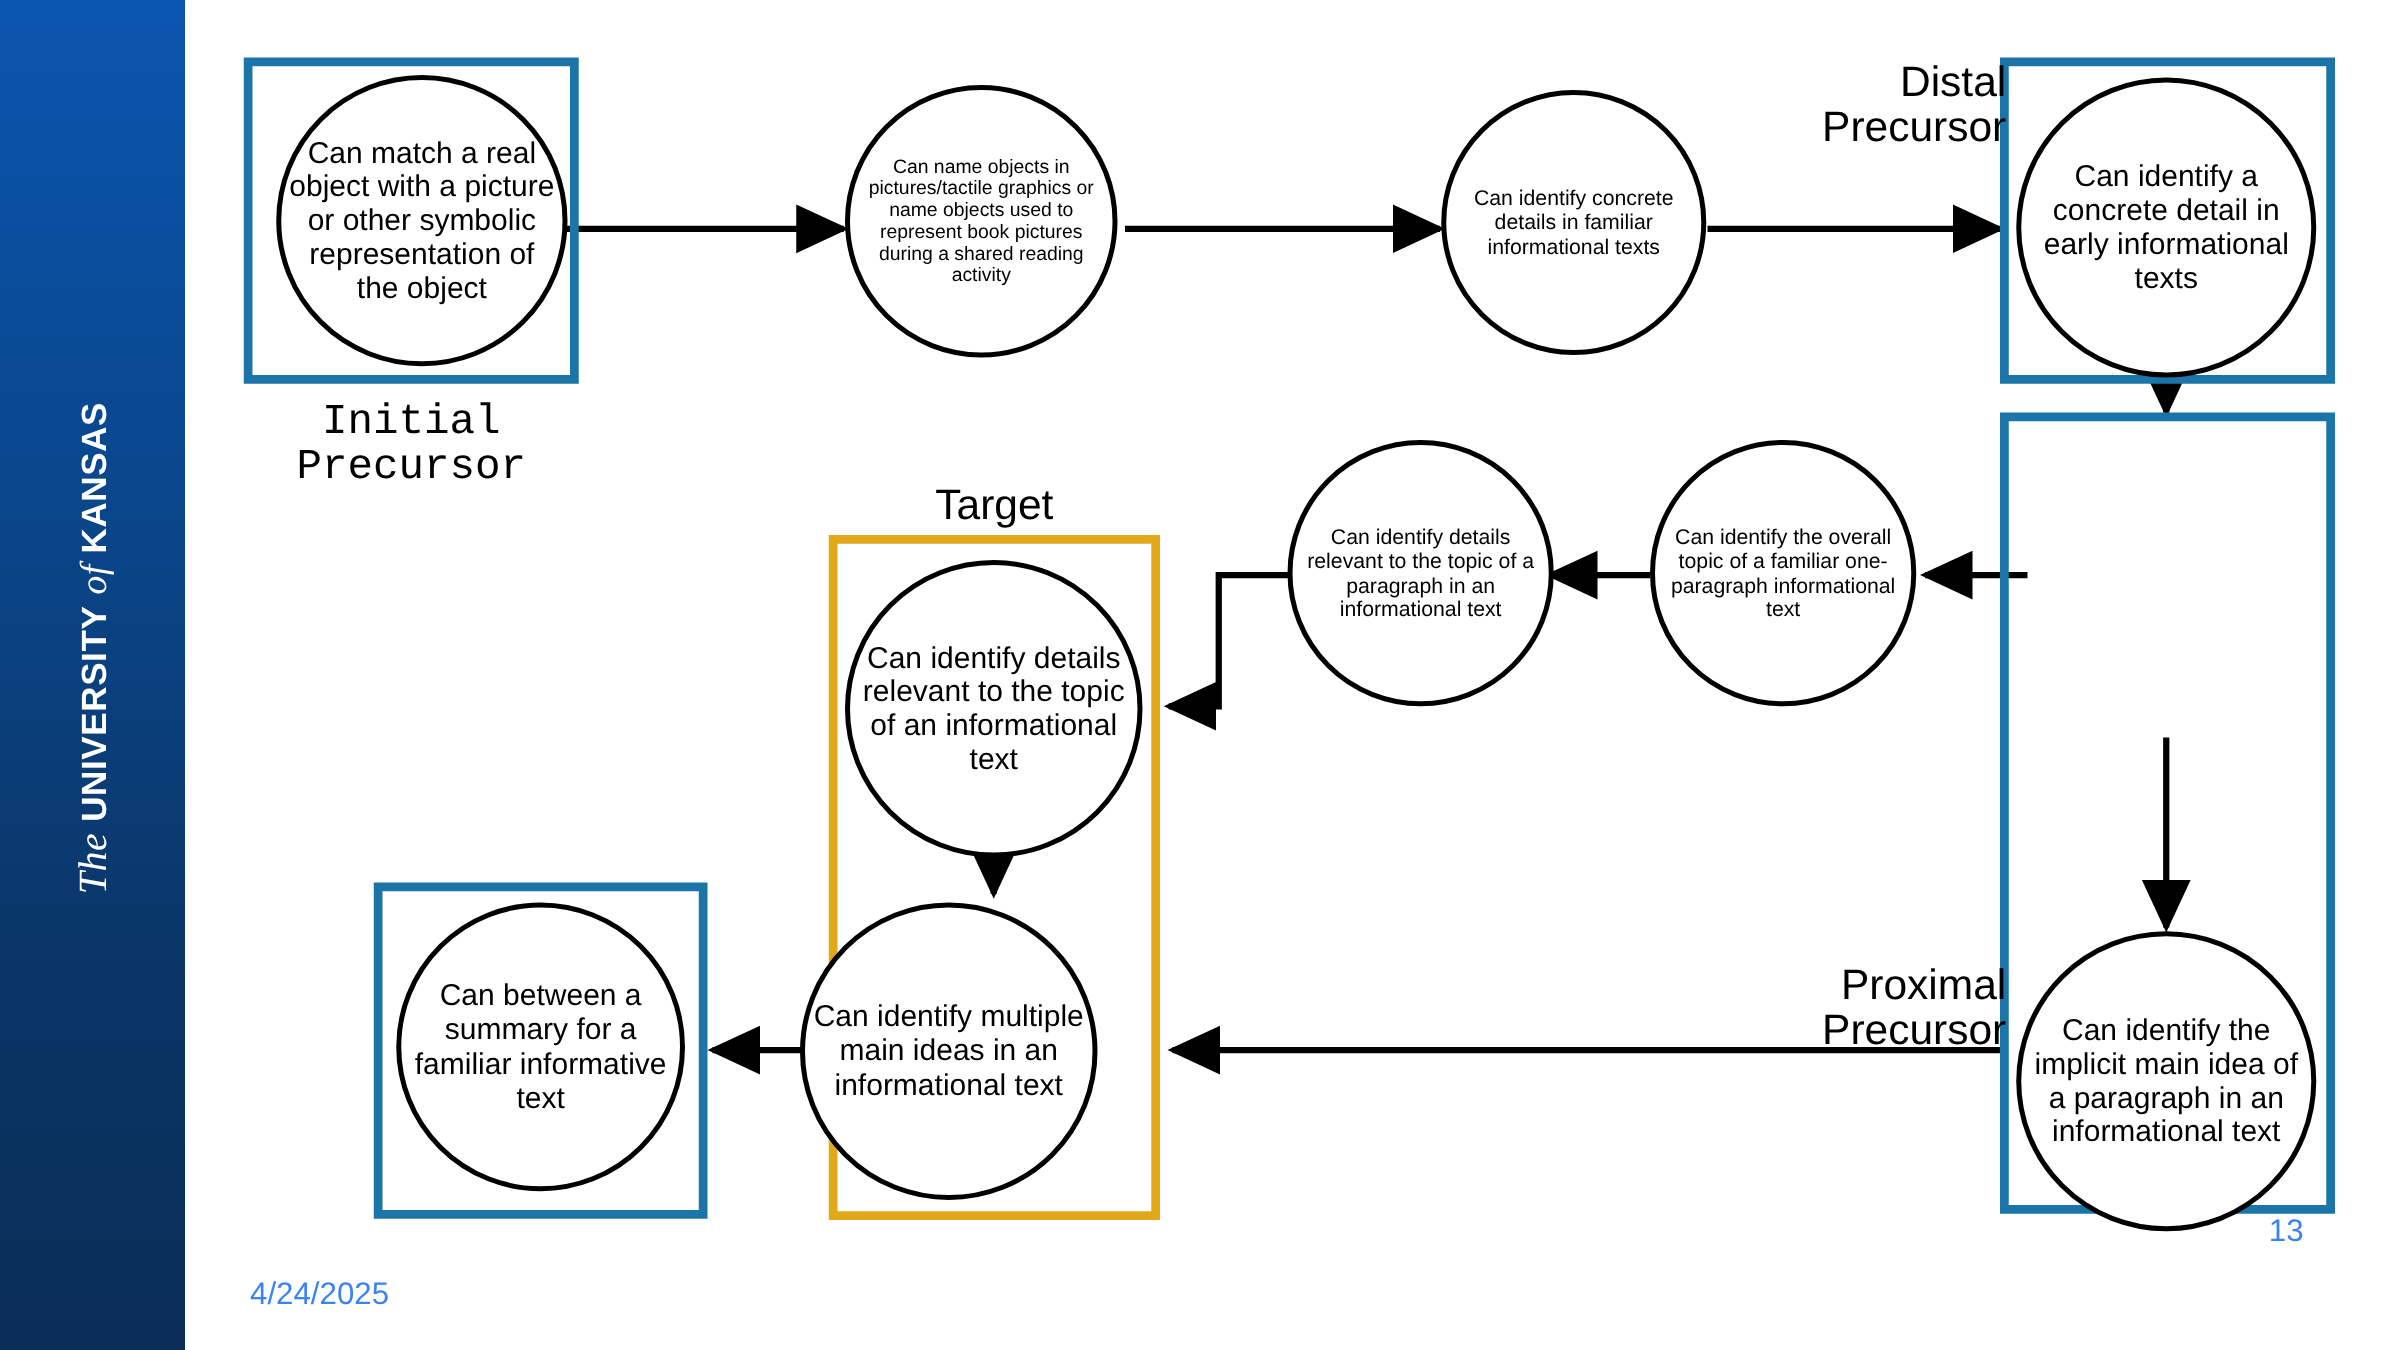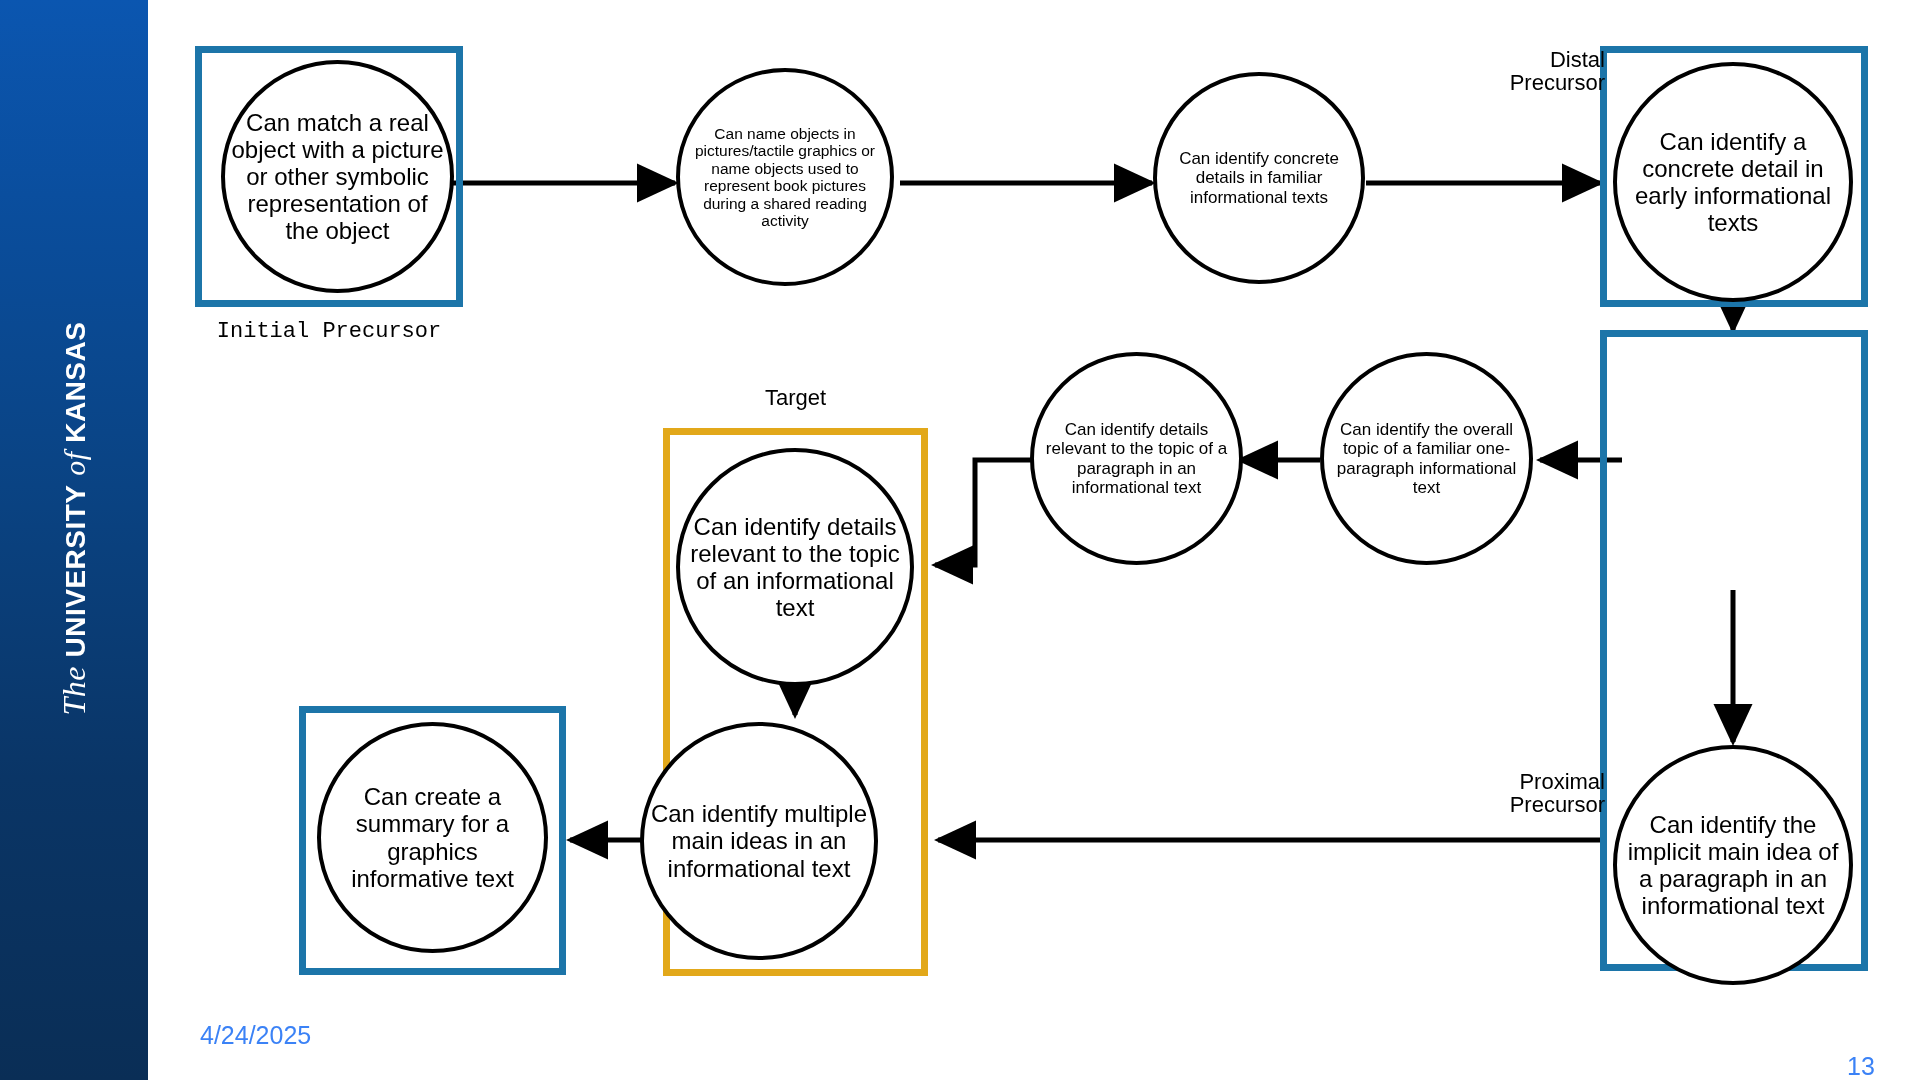--- a/index.html
+++ b/index.html
@@ -58,42 +58,42 @@
     letter-spacing: .5px;
   }
 
   
   .footer-text {
     position: absolute;
     color: #3b82f6;
     font-size: 25px;
   }
   #footer-date { left: 200px; top: 1021px; }
-  #footer-page { left: 1815px; top: 1052px; margin-left: 32px; }
+  #footer-page { left: 1815px; top: 971px; }
 
   
   #wires {
     position: absolute;
     left: 0; top: 0;
     width: 1920px; height: 1080px;
     pointer-events: none;
   }
 
   
   .groupbox {
     position: absolute;
     box-sizing: border-box;
     background: transparent;
   }
   .groupbox.blue   { border: 7px solid #1c75a9; }
   .groupbox.orange { border: 7px solid #e2a81a; }
 
   .group-label {
     position: absolute;
-    font-size: 22px;
+    font-size: 34px;
     color: #000000;
     line-height: 1.06;
     text-align: center;
     white-space: pre-line;
   }
 
   
   .node {
     position: absolute;
     box-sizing: border-box;
@@ -210,19 +210,19 @@
 
   <div class="node big" style="left:676px; top:448px; width:238px; height:238px;">
     <span>Can identify details relevant to the topic of an informational text</span>
   </div>
 
   <div class="node big" style="left:640px; top:722px; width:238px; height:238px;justify-content:flex-end;">
     <span>Can identify multiple main ideas in an informational text</span>
   </div>
 
   <div class="node big" style="left:317px; top:722px; width:231px; height:231px;">
-    <span>Can create a summary for a graphics informative text</span>
+    <span>Can between a summary for a familiar informative text</span>
   </div>
 
   <div class="footer-text" id="footer-date">4/24/2025</div>
   <div class="footer-text" id="footer-page">13</div>
 
 </div>
 
 </body></html>

